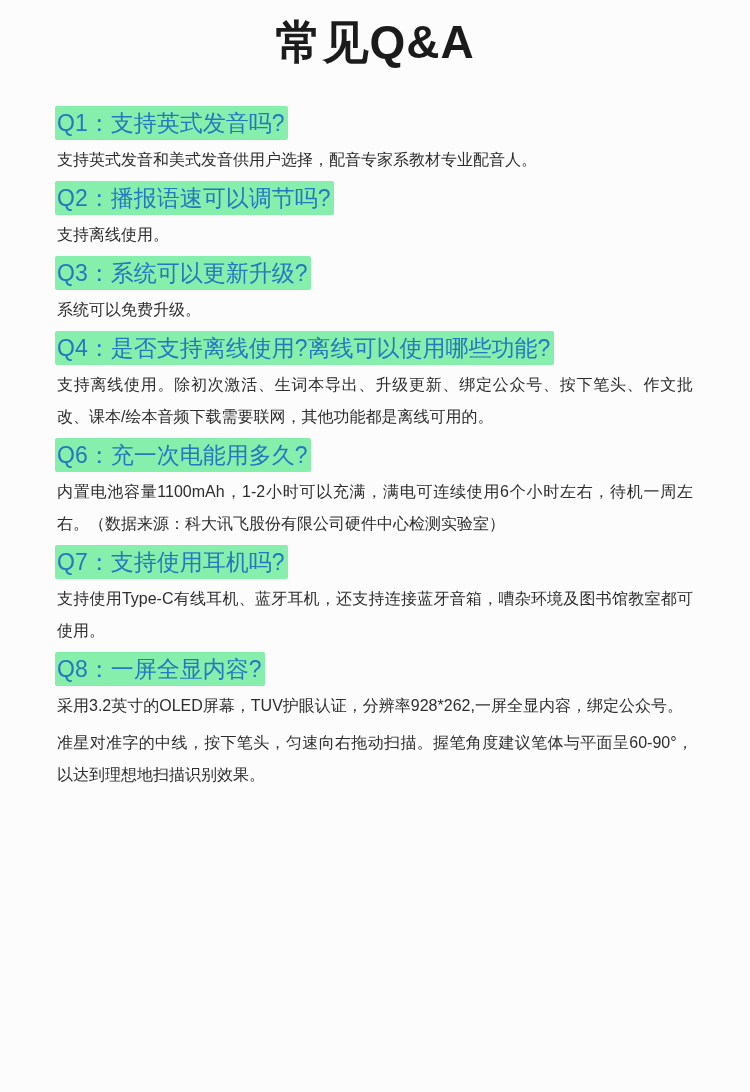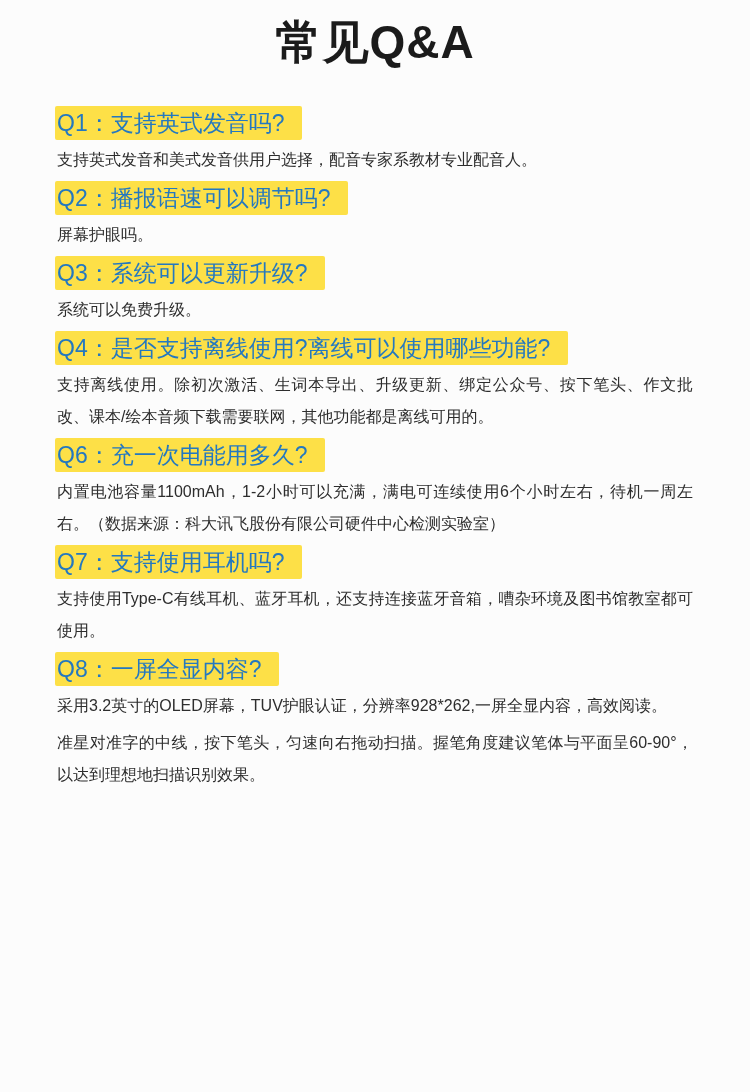--- a/index.html
+++ b/index.html
@@ -37,22 +37,22 @@
   }
   .question-row {
     margin-bottom: 2px;
     line-height: 32px;
   }
   .question {
     display: inline-block;
     color: #2478c0;
     font-size: 23px;
     line-height: 32px;
-    background: #fde047;
-    padding: 1px 18px 1px 2px;
+    background: #86efac;
+    padding: 1px 4px 1px 2px;
     margin-left: -2px;
     border-radius: 2px;
   }
   .answer {
     color: #2d2d2d;
     font-size: 16px;
     line-height: 32px;
     text-align: justify;
     word-break: break-all;
   }
@@ -69,21 +69,21 @@
       <div class="question-row">
         <span class="question">Q1：支持英式发音吗?</span>
       </div>
       <div class="answer">支持英式发音和美式发音供用户选择，配音专家系教材专业配音人。</div>
     </section>
 
     <section class="faq-item">
       <div class="question-row">
         <span class="question">Q2：播报语速可以调节吗?</span>
       </div>
-      <div class="answer">屏幕护眼吗。</div>
+      <div class="answer">支持离线使用。</div>
     </section>
 
     <section class="faq-item">
       <div class="question-row">
         <span class="question">Q3：系统可以更新升级?</span>
       </div>
       <div class="answer">系统可以免费升级。</div>
     </section>
 
     <section class="faq-item">
@@ -107,21 +107,21 @@
       <div class="question-row">
         <span class="question">Q7：支持使用耳机吗?</span>
       </div>
       <div class="answer">支持使用Type-C有线耳机、蓝牙耳机，还支持连接蓝牙音箱，嘈杂环境及图书馆教室都可使用。</div>
     </section>
 
     <section class="faq-item">
       <div class="question-row">
         <span class="question">Q8：一屏全显内容?</span>
       </div>
-      <div class="answer">采用3.2英寸的OLED屏幕，TUV护眼认证，分辨率928*262,一屏全显内容，高效阅读。</div>
+      <div class="answer">采用3.2英寸的OLED屏幕，TUV护眼认证，分辨率928*262,一屏全显内容，绑定公众号。</div>
     </section>
 
     <section class="faq-item">
       <div class="answer">准星对准字的中线，按下笔头，匀速向右拖动扫描。握笔角度建议笔体与平面呈60-90°，以达到理想地扫描识别效果。</div>
     </section>
 
   </div>
 </div>
 
 </body></html>

